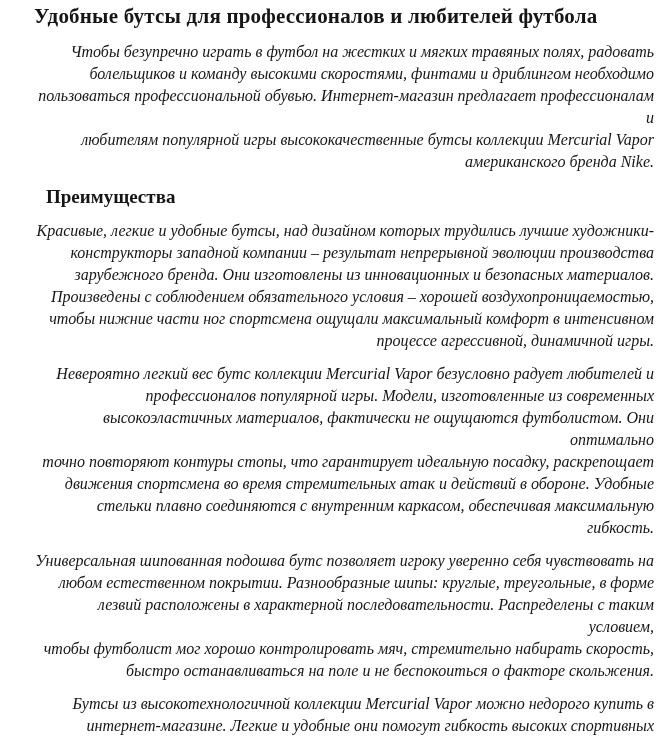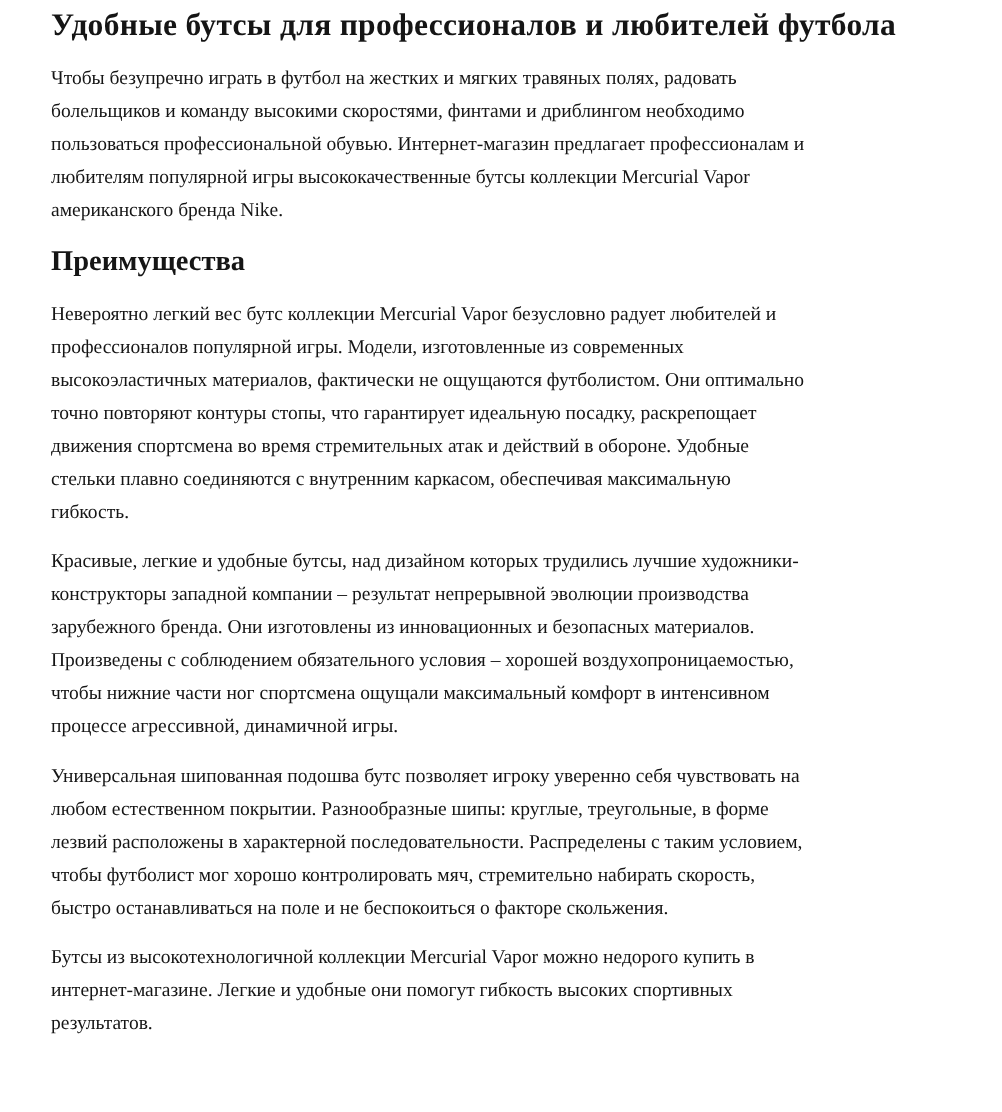--- a/index.html
+++ b/index.html
@@ -21,58 +21,59 @@
     font-size: 21px;
     line-height: 27px;
     font-weight: bold;
     margin: 0;
     letter-spacing: 0.2px;
   }
   .section-heading {
     font-size: 19px;
     line-height: 25px;
     font-weight: bold;
-    margin: 11px 0;
+    margin: 11px 12px;
   }
   .para {
-    font-size: 13px;
+    font-size: 16px;
     line-height: 22px;
     margin: 11px 0;
     white-space: pre-line; 
-    text-align: left;
+    text-align: right;
+    font-style: italic;
   }
 </style>
 </head>
 <body>
 
 <article class="doc">
   <h1 class="doc-title">Удобные бутсы для профессионалов и любителей футбола</h1>
 
   <p class="para">Чтобы безупречно играть в футбол на жестких и мягких травяных полях, радовать
 болельщиков и команду высокими скоростями, финтами и дриблингом необходимо
 пользоваться профессиональной обувью. Интернет-магазин предлагает профессионалам и
 любителям популярной игры высококачественные бутсы коллекции Mercurial Vapor
 американского бренда Nike.</p>
 
   <h2 class="section-heading">Преимущества</h2>
 
+  <p class="para">Красивые, легкие и удобные бутсы, над дизайном которых трудились лучшие художники-
+конструкторы западной компании – результат непрерывной эволюции производства
+зарубежного бренда. Они изготовлены из инновационных и безопасных материалов.
+Произведены с соблюдением обязательного условия – хорошей воздухопроницаемостью,
+чтобы нижние части ног спортсмена ощущали максимальный комфорт в интенсивном
+процессе агрессивной, динамичной игры.</p>
+
   <p class="para">Невероятно легкий вес бутс коллекции Mercurial Vapor безусловно радует любителей и
 профессионалов популярной игры. Модели, изготовленные из современных
 высокоэластичных материалов, фактически не ощущаются футболистом. Они оптимально
 точно повторяют контуры стопы, что гарантирует идеальную посадку, раскрепощает
 движения спортсмена во время стремительных атак и действий в обороне. Удобные
 стельки плавно соединяются с внутренним каркасом, обеспечивая максимальную
 гибкость.</p>
-
-  <p class="para">Красивые, легкие и удобные бутсы, над дизайном которых трудились лучшие художники-
-конструкторы западной компании – результат непрерывной эволюции производства
-зарубежного бренда. Они изготовлены из инновационных и безопасных материалов.
-Произведены с соблюдением обязательного условия – хорошей воздухопроницаемостью,
-чтобы нижние части ног спортсмена ощущали максимальный комфорт в интенсивном
-процессе агрессивной, динамичной игры.</p>
 
 
   <p class="para">Универсальная шипованная подошва бутс позволяет игроку уверенно себя чувствовать на
 любом естественном покрытии. Разнообразные шипы: круглые, треугольные, в форме
 лезвий расположены в характерной последовательности. Распределены с таким условием,
 чтобы футболист мог хорошо контролировать мяч, стремительно набирать скорость,
 быстро останавливаться на поле и не беспокоиться о факторе скольжения.</p>
 
   <p class="para">Бутсы из высокотехнологичной коллекции Mercurial Vapor можно недорого купить в
 интернет-магазине. Легкие и удобные они помогут гибкость высоких спортивных

